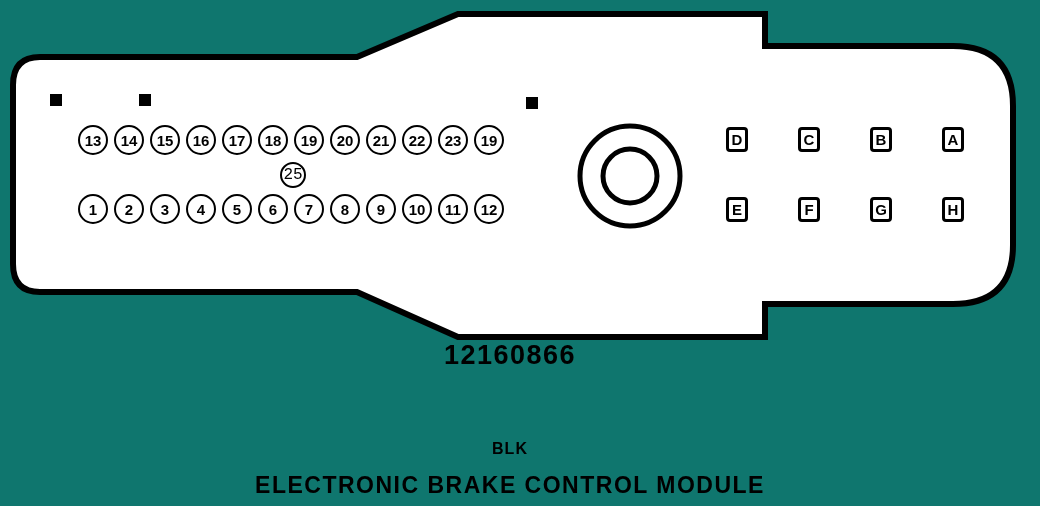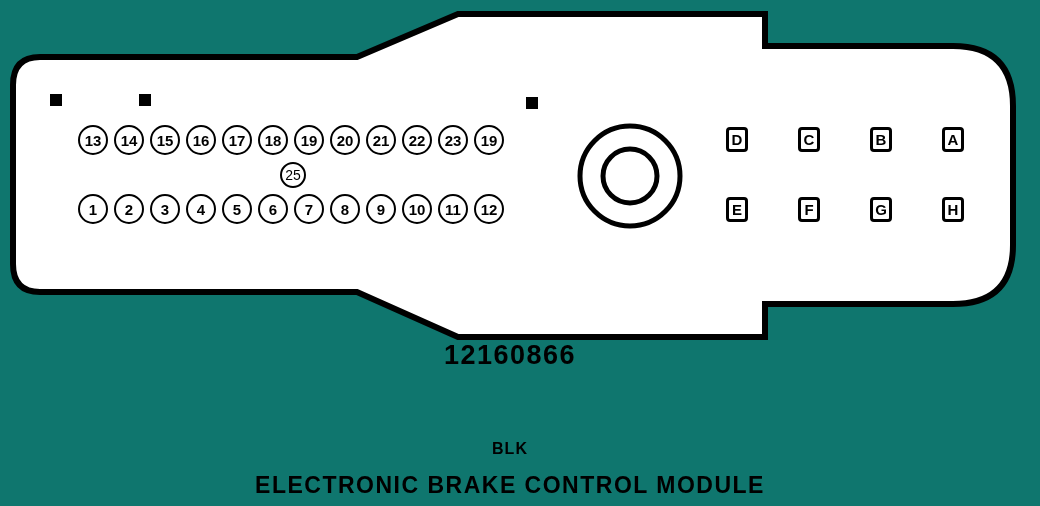--- a/index.html
+++ b/index.html
@@ -26,22 +26,23 @@
     font-weight: bold;
   }
   .pin.bold { font-weight: 700; }
   .pin-center {
     position: absolute;
     box-sizing: border-box;
     width: 26px; height: 26px;
     border: 2px solid #000;
     border-radius: 50%;
     display: flex; align-items: center; justify-content: center;
-    font-size: 14px; line-height: 1;
+    font-size: 16px; line-height: 1;
     background: #fff;
+    font-family: Liberation Mono, monospace;
   }
   .letter-row { position: absolute; display: flex; gap: 50px; }
   .letter-pin {
     box-sizing: border-box;
     width: 22px; height: 25px;
     border: 3px solid #000;
     border-radius: 4px;
     display: flex; align-items: center; justify-content: center;
     font-weight: 700; font-size: 15px; line-height: 1;
     background: #fff;

